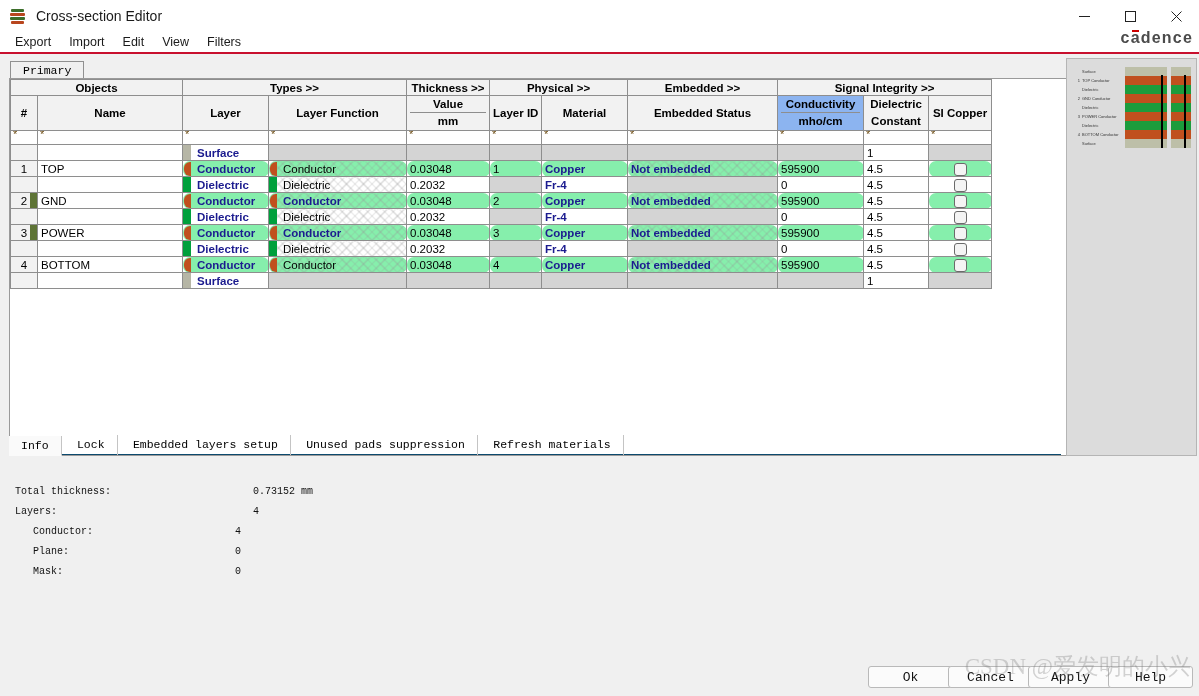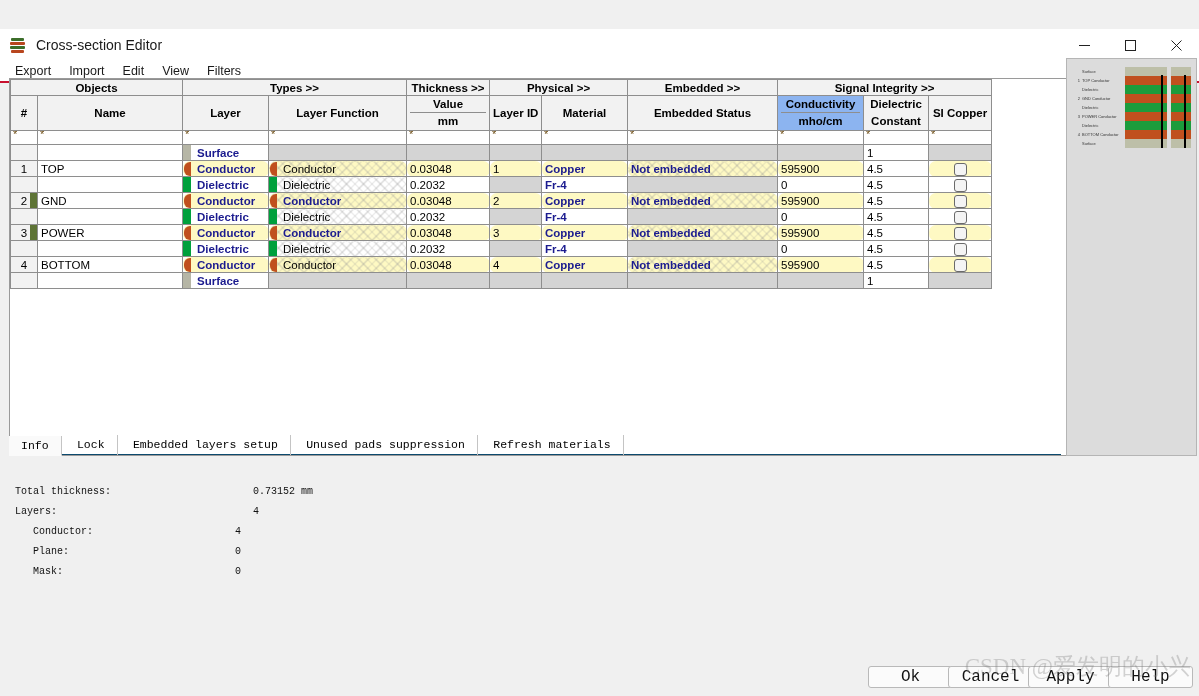--- a/index.html
+++ b/index.html
@@ -12,21 +12,20 @@
     color:#000;
     overflow:hidden;
     position:relative;
   }
 
   
   .titlebar{
     height:32px; background:#ffffff;
     display:flex; align-items:center;
     position:relative;
-    margin-top:29px;
   }
   .title-icon{
     width:20px;height:20px;margin-left:8px;margin-right:8px;
     position:relative;flex:none;
   }
   .title-icon i{ position:absolute; left:2px; width:15px; height:3px; border-radius:1px; display:block;}
   .title-icon i:nth-child(1){ top:3px;  background:#3c6e2a; width:13px; left:3px;}
   .title-icon i:nth-child(2){ top:7px;  background:#b8461e;}
   .title-icon i:nth-child(3){ top:11px; background:#3c6e2a;}
   .title-icon i:nth-child(4){ top:15px; background:#b8461e; width:13px; left:3px;}
@@ -102,21 +101,21 @@
   td.name{ background:#fff; text-align:left;}
   td.swatch{ padding:0; position:relative; }
   td.swatch .chip{ position:absolute; left:0; top:0; bottom:0; width:8px; }
   td.swatch .lbl{ display:block; margin-left:11px; color:#1b1b8f; font-weight:bold; text-align:left;}
   td.lfun{ position:relative; padding:0; }
   td.lfun .chip{ position:absolute; left:0; top:0; bottom:0; width:8px; }
   td.lfun .lbl{ display:block; margin-left:11px; text-align:left;}
   td.left{ text-align:left; }
   td.gray{ background:#d4d4d4; }
   td.white{ background:#fff; }
-  td.green{ background:#fef9c3;border-radius:7px; }
+  td.green{ background:#86efac;border-radius:7px; }
   td.hatch{
     background-image:
       repeating-linear-gradient(45deg, rgba(150,150,150,.35) 0 1px, transparent 1px 6px),
       repeating-linear-gradient(-45deg, rgba(150,150,150,.35) 0 1px, transparent 1px 6px);
   }
   .cbcell{ text-align:center; padding:0;}
   .cb{
     display:inline-block; width:13px; height:13px; border:1px solid #6a6a6a;
     border-radius:3px; background:#f4f4f4; vertical-align:middle; position:relative; top:1px;
   }
@@ -153,21 +152,21 @@
   }
   .irow{ height:20px; line-height:20px; white-space:pre; }
   .ilabel{ display:inline-block; }
   .ival{ display:inline-block; }
 
   
   .footer{ position:absolute; left:0; right:0; bottom:0; height:40px; }
   .btn{
     position:absolute; bottom:8px; height:22px; width:85px;
     background:#fbfbfb; border:1px solid #b9b9b9; border-radius:3px;
-    font-family:"Liberation Mono", monospace; font-size:16px;
+    font-family:"Liberation Mono", monospace; font-size:13px;
     display:flex; align-items:center; justify-content:center; color:#111;
   }
   #btn-ok{ right:246px; }
   #btn-cancel{ right:166px; }
   #btn-apply{ right:86px; }
   #btn-help{ right:6px; }
 
   .watermark{
     position:absolute; right:8px; bottom:14px;
     font-size:23px; color:rgba(120,120,120,.32);

